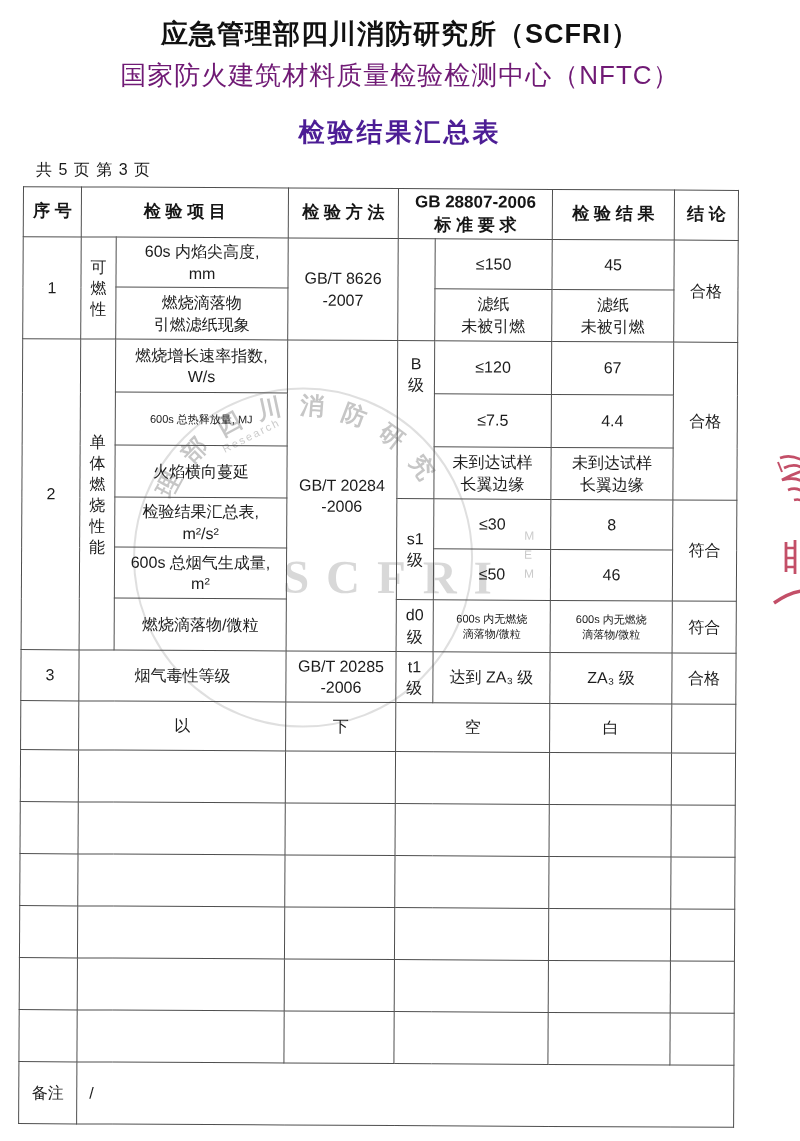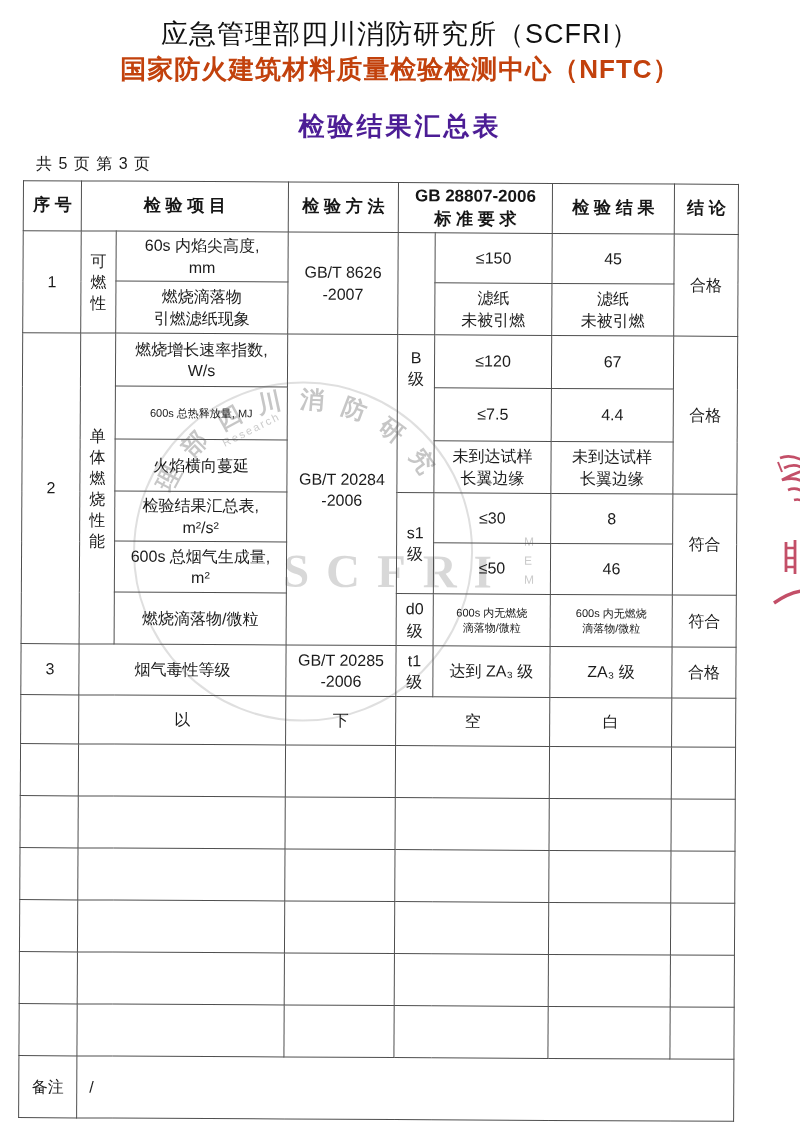--- a/index.html
+++ b/index.html
@@ -2,22 +2,22 @@
 <html><head>
 <meta charset="utf-8">
 <style>
   html,body{margin:0;padding:0;}
   body{width:800px;height:1141px;background:#ffffff;overflow:hidden;
        font-family:"Liberation Sans","DejaVu Sans",sans-serif;color:#222;}
   .page{position:relative;width:800px;height:1141px;overflow:hidden;background:#fff;}
 
   
   .hdr{text-align:center;}
-  .org1{margin-top:16px;font-size:27px;font-weight:400;letter-spacing:1px;color:#111;}
-  .org2{font-size:26px;font-weight:700;letter-spacing:1px;color:#c2410c;}
+  .org1{margin-top:16px;font-size:27px;font-weight:700;letter-spacing:1px;color:#111;}
+  .org2{margin-top:6px;font-size:26px;font-weight:400;letter-spacing:1px;color:#701a75;}
   .doctitle{margin-top:22px;font-size:26px;font-weight:800;letter-spacing:3px;color:#4c1d95;}
   .meta{display:flex;justify-content:space-between;align-items:flex-end;
         margin:10px 58px 0 36px;font-size:16px;color:#1a1a1a;}
   .meta .rno{letter-spacing:0.5px;}
   .meta .pg{letter-spacing:1px;}
 
   
   .tblwrap{position:relative;margin:7px 0 0 23px;width:715px;transform:rotate(0.3deg);transform-origin:50% 0;}
   table{border-collapse:collapse;table-layout:fixed;width:715px;position:relative;z-index:2;}
   td{border:1.5px solid #4f4f4f;text-align:center;vertical-align:middle;
@@ -33,21 +33,21 @@
   .wm-ring{position:absolute;left:112px;top:200px;width:336px;height:336px;border-radius:50%;
            border:2.5px solid rgba(150,150,150,0.30);}
   .wm-box{position:absolute;left:112px;top:200px;width:336px;height:336px;}
   .wm-arc-char{position:absolute;left:50%;top:50%;font-size:24px;font-weight:700;
                color:rgba(120,120,120,0.42);}
   .wm-small{position:absolute;left:198px;top:242px;font-size:11px;letter-spacing:2px;
             color:rgba(140,140,140,0.45);transform:rotate(-27deg);}
   .wm-scfri{position:absolute;left:262px;top:362px;font-size:47px;font-weight:700;
             font-family:"Liberation Serif","DejaVu Serif",serif;letter-spacing:17px;
             color:rgba(125,125,125,0.30);}
-  .wm-side{position:absolute;left:503px;top:350px;width:16px;font-size:12px;line-height:19px;
+  .wm-side{position:absolute;left:503px;top:338px;width:16px;font-size:12px;line-height:19px;
            word-break:break-all;color:rgba(140,140,140,0.45);}
 
   
   .seal-frag{position:absolute;z-index:5;pointer-events:none;}
 </style>
 </head>
 <body>
 
 <div class="page">
 

